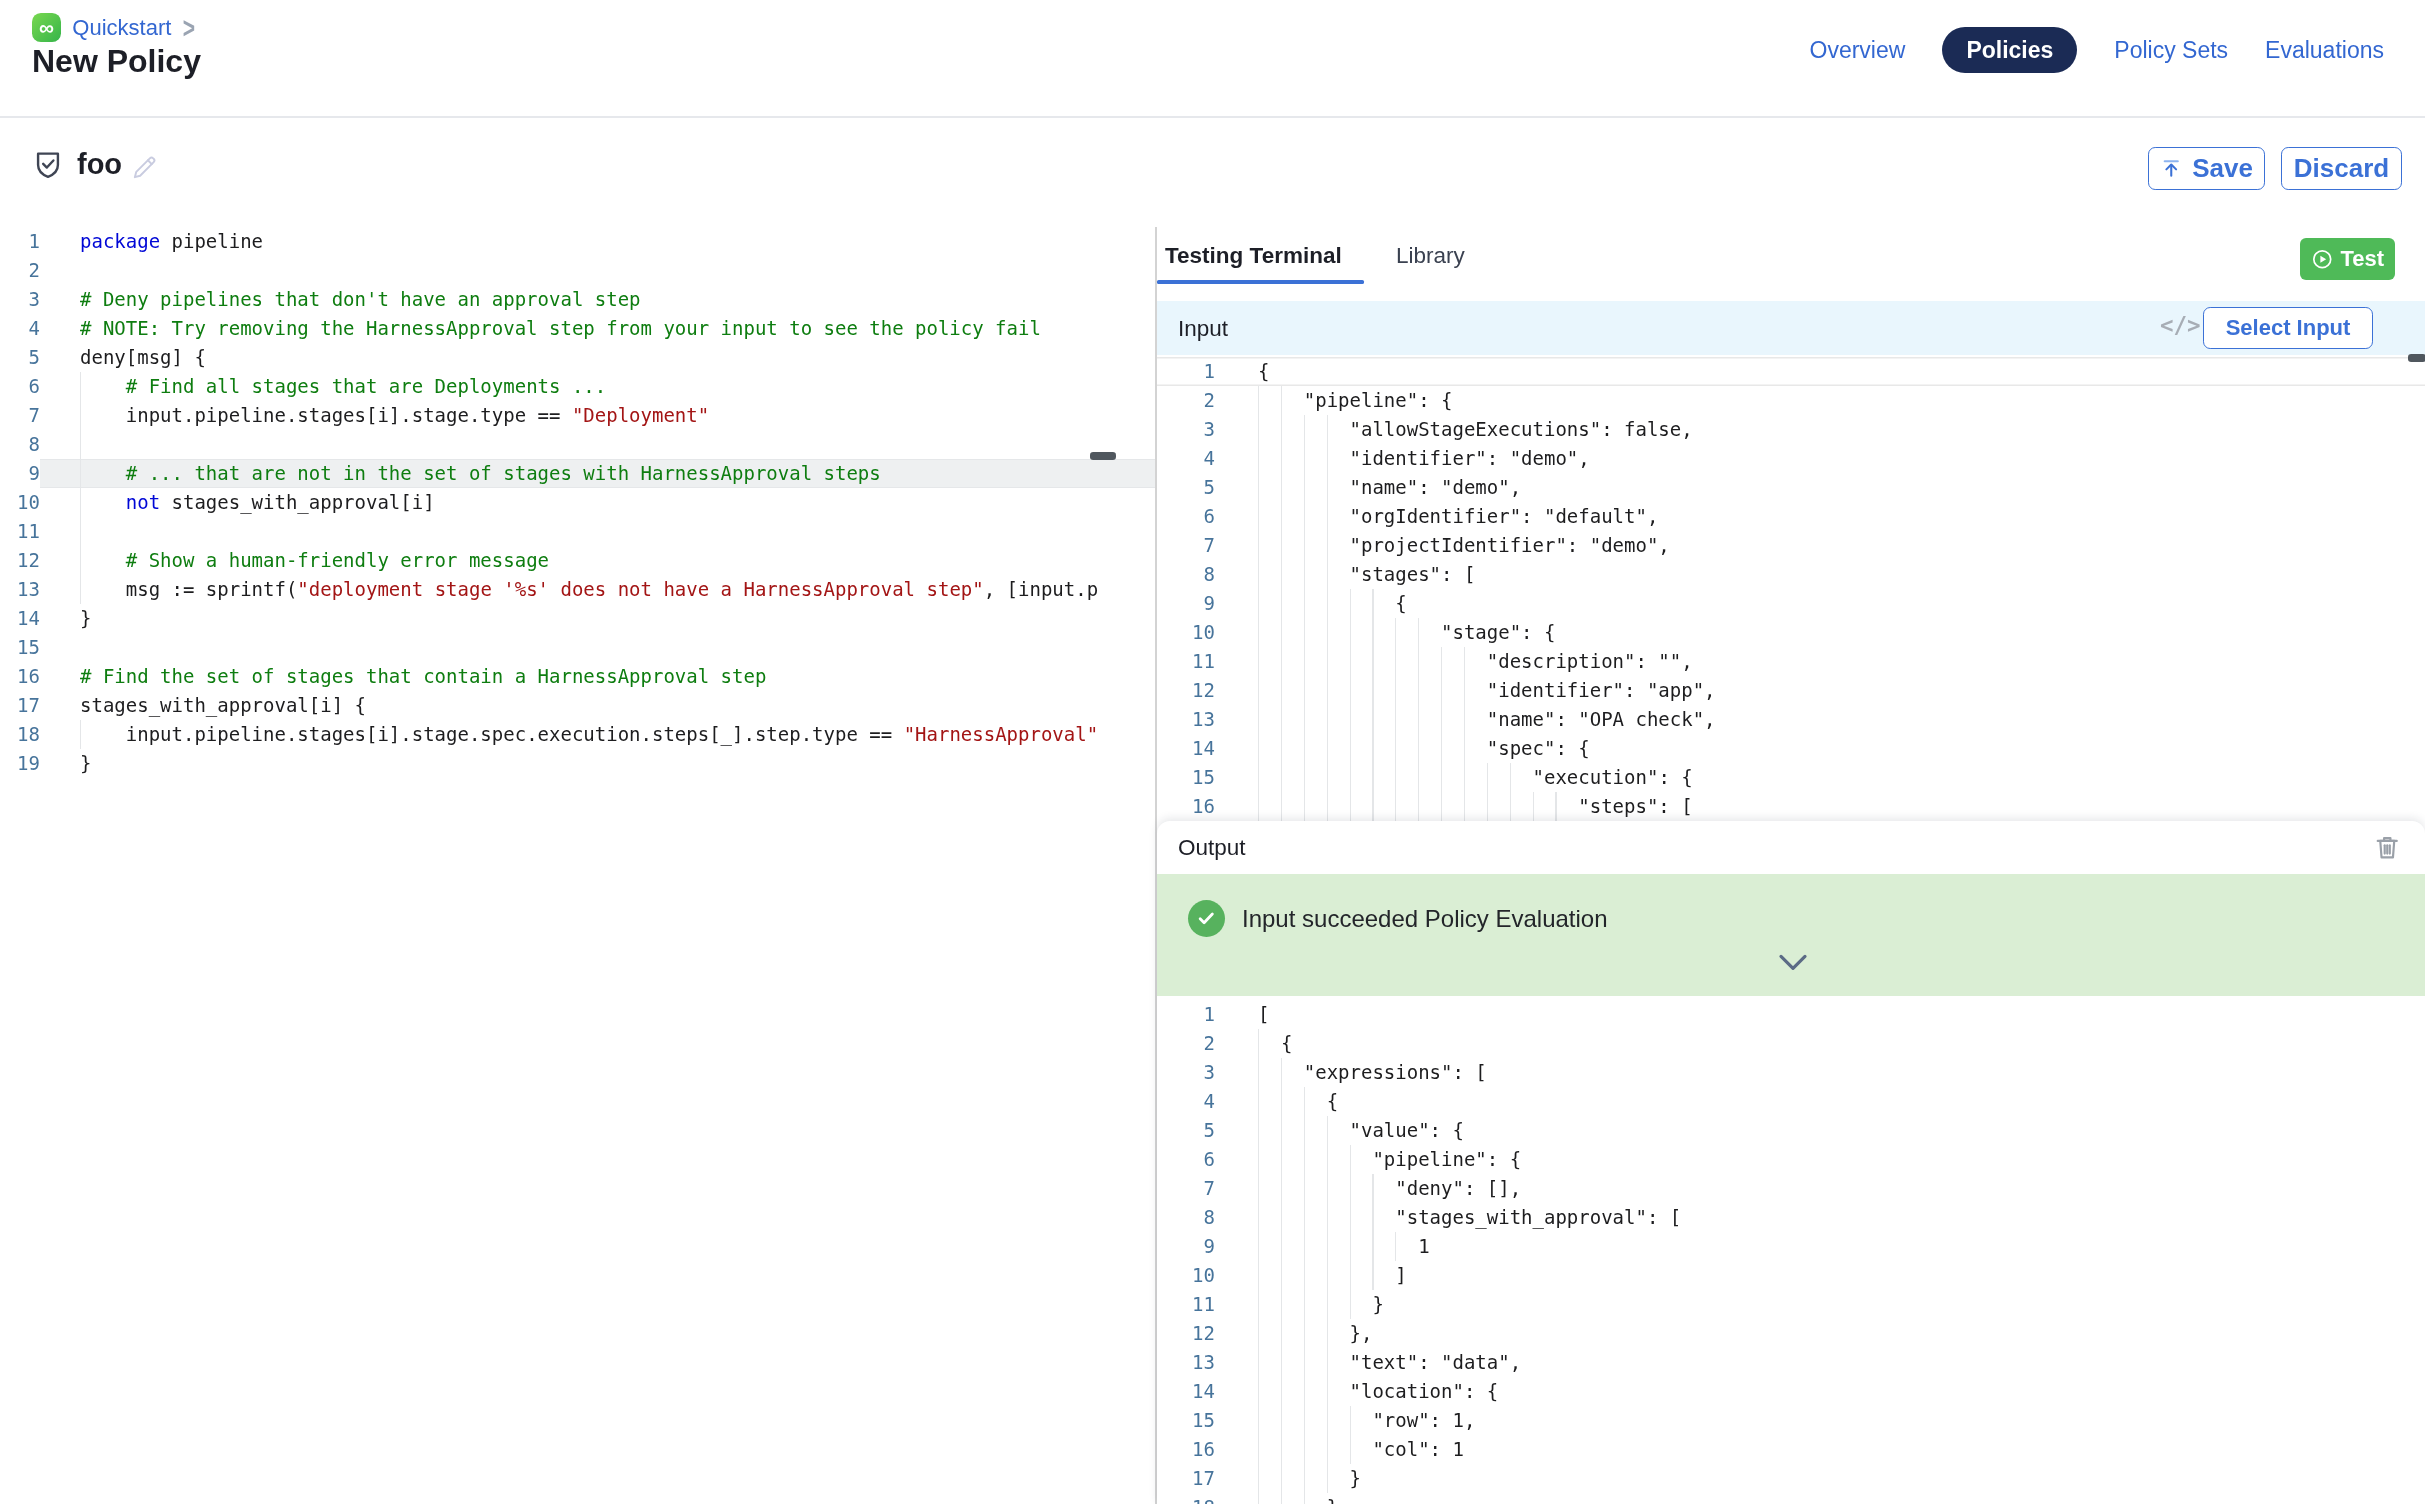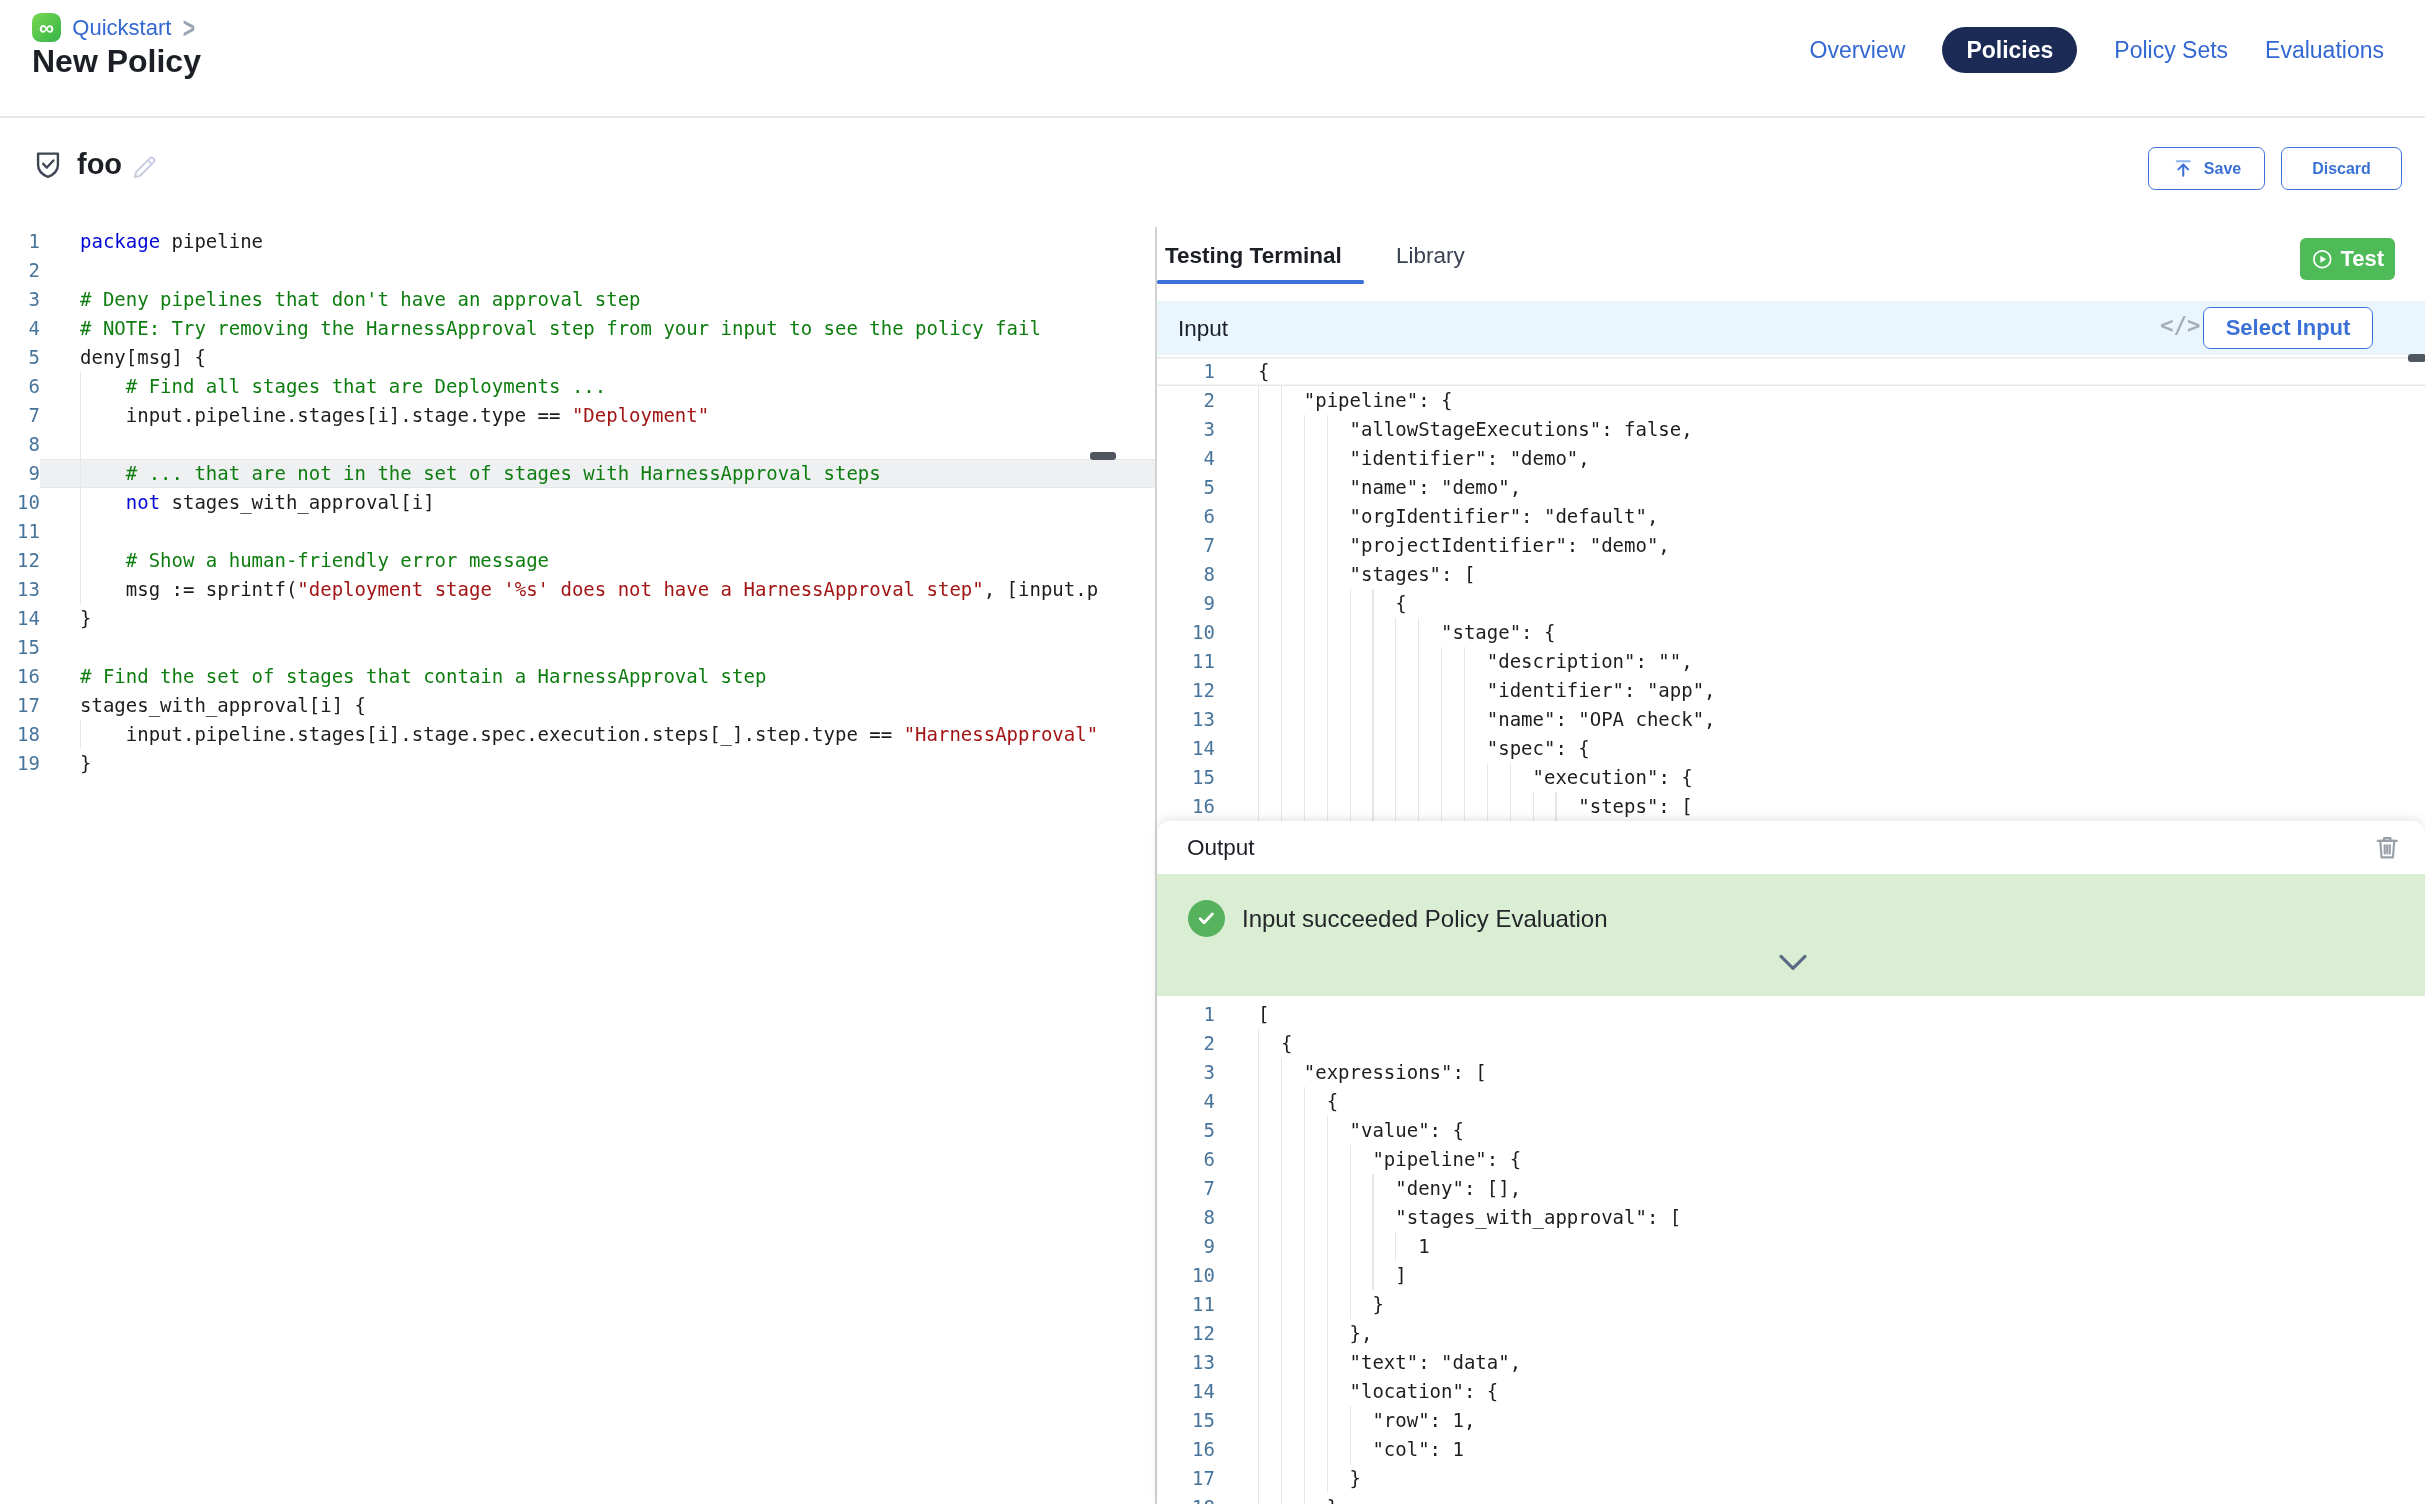--- a/index.html
+++ b/index.html
@@ -22,21 +22,21 @@
   .hdr-tabs{position:absolute; right:42px; top:27px; display:flex; align-items:center; gap:37px;}
   .hdr-tab{color:var(--link); font-size:23px; font-weight:500; cursor:pointer; white-space:nowrap;}
   .hdr-tab.active{background:var(--pill); color:#fff; padding:9.6px 24px; border-radius:803px; font-weight:600;}
   .hdr-divider{position:absolute; left:0; top:116px; width:2426px; height:1.6px; background:#e6e8ec;}
 
   
   .shield{position:absolute; left:30.5px; top:148px;}
   .policy-name{position:absolute; left:77px; top:148px; font-size:29px; font-weight:700; color:#1d1f27;}
   .pencil{position:absolute; left:130px; top:153px; cursor:pointer;}
   .btn{position:absolute; top:147px; height:43px; border:1.6px solid var(--accent); border-radius:7.2px;
-    background:#fff; color:var(--accent); font-size:16px; font-weight:600;
+    background:#fff; color:var(--accent); font-size:26px; font-weight:600;
     display:flex; align-items:center; justify-content:center; gap:9.6px; cursor:pointer;
     font-family:"Liberation Sans", sans-serif;}
   #save-btn{left:2148px; width:117px;}
   #discard-btn{left:2281px; width:121px;}
 
   
   .editor{position:absolute; overflow:hidden; background:#fff;}
   .cl{display:flex; height:29px; align-items:center;}
   .ln{flex:0 0 40px; text-align:right; color:var(--gutter);
     font:19px/29px "DejaVu Sans Mono", monospace; user-select:none;}
@@ -70,21 +70,21 @@
     font-family:"DejaVu Sans Mono", monospace; cursor:pointer;}
   #select-input-btn{position:absolute; left:1046px; top:6.4px; width:170px; height:42px;
     border:1.6px solid var(--accent); border-radius:7.2px; background:#fff; color:var(--accent);
     font-size:22px; font-weight:600; cursor:pointer; font-family:"Liberation Sans", sans-serif;}
   #input-editor{left:1157px; top:355px; width:1268px; height:466px; padding-top:1.6px;}
 
   
   .output-card{position:absolute; left:1157px; top:821px; width:1268px; height:683px;
     background:#fff; border-radius:13px 13px 0 0; box-shadow:0 -2.4px 8px rgba(31,41,55,.10);}
   .output-hdr{position:relative; height:53px; display:flex; align-items:center;}
-  .output-label{margin-left:30px; font-size:22.5px; color:#1d1f27;}
+  .output-label{margin-left:21px; font-size:22.5px; color:#1d1f27;}
   .trash{position:absolute; right:22.5px; top:11.3px; cursor:pointer;}
   .banner{position:relative; height:122px; background:var(--banner-bg);text-align:right;}
   .check-circle{position:absolute; left:30.5px; top:26px; width:37px; height:37px; border-radius:50%;
     background:var(--success); display:flex; align-items:center; justify-content:center;}
   .banner-text{position:absolute; left:85px; top:30.5px; font-size:24px; color:#23252a;}
   .banner-chevron{position:absolute; left:620px; top:77px; cursor:pointer;}
   #output-editor{left:1157px; top:1000px; width:1268px; height:505px;}
 </style>
 </head>
 <body>

